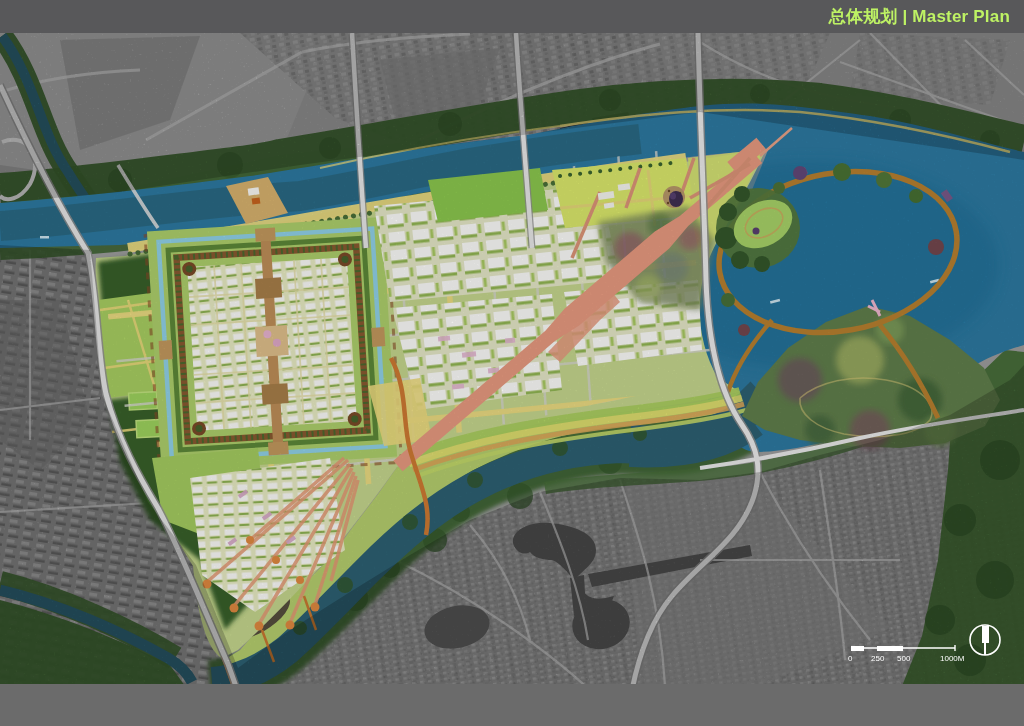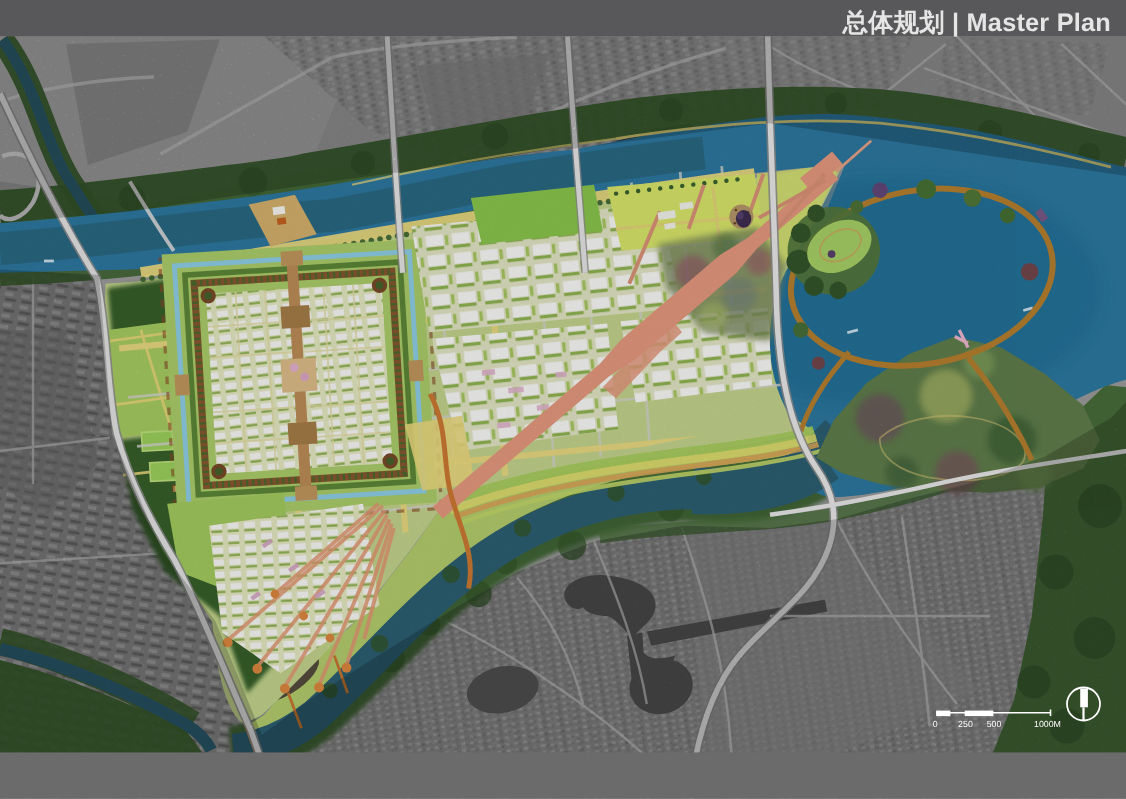--- a/index.html
+++ b/index.html
@@ -1,18 +1,18 @@
 <!DOCTYPE html>
 <html><head>
 <meta charset="utf-8">
 <style>
   html,body{margin:0;padding:0;}
   body{width:1024px;height:726px;overflow:hidden;font-family:"Liberation Sans",sans-serif;background:#a2a2a2;}
   .topbar{position:absolute;left:0;top:0;width:1024px;height:33px;background:#58585a;z-index:50;}
-  .topbar span{position:absolute;right:14px;top:5px;color:#e5e5e5;font-size:23px;font-weight:bold;letter-spacing:0.2px;}
+  .topbar span{position:absolute;right:14px;top:5px;color:#bef264;font-size:17px;font-weight:bold;letter-spacing:0.2px;}
   .botbar{position:absolute;left:0;top:684px;width:1024px;height:42px;background:#6b6b6b;z-index:50;}
   svg.map{position:absolute;left:0;top:0;}
 </style>
 </head>
 <body>
 
 <svg class="map" width="1024" height="726" viewBox="0 0 1024 726">
 <defs>
   <filter id="grain" x="0%" y="0%" width="100%" height="100%">
     <feTurbulence type="fractalNoise" baseFrequency="0.5" numOctaves="3" seed="7" stitchTiles="stitch" result="t"></feTurbulence>

